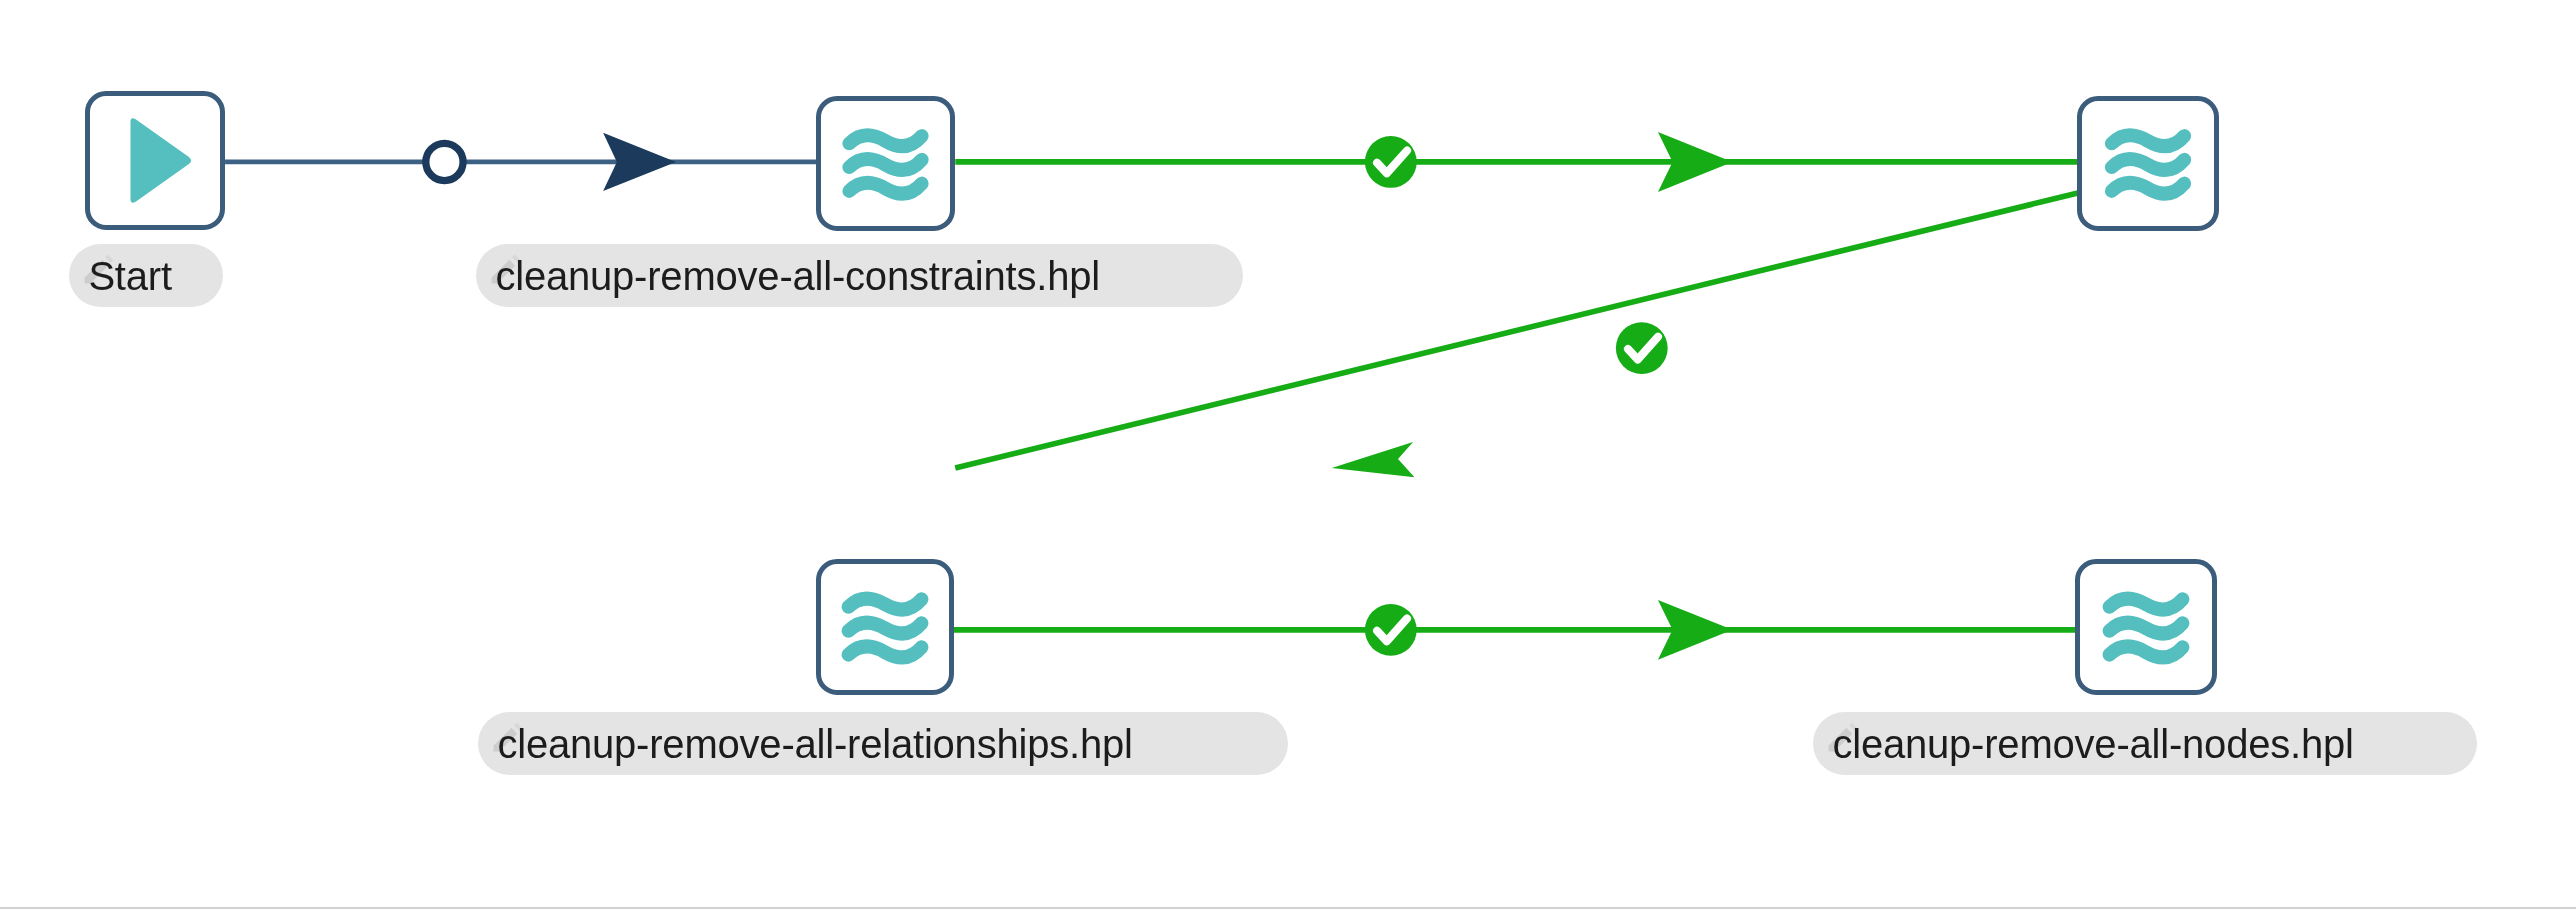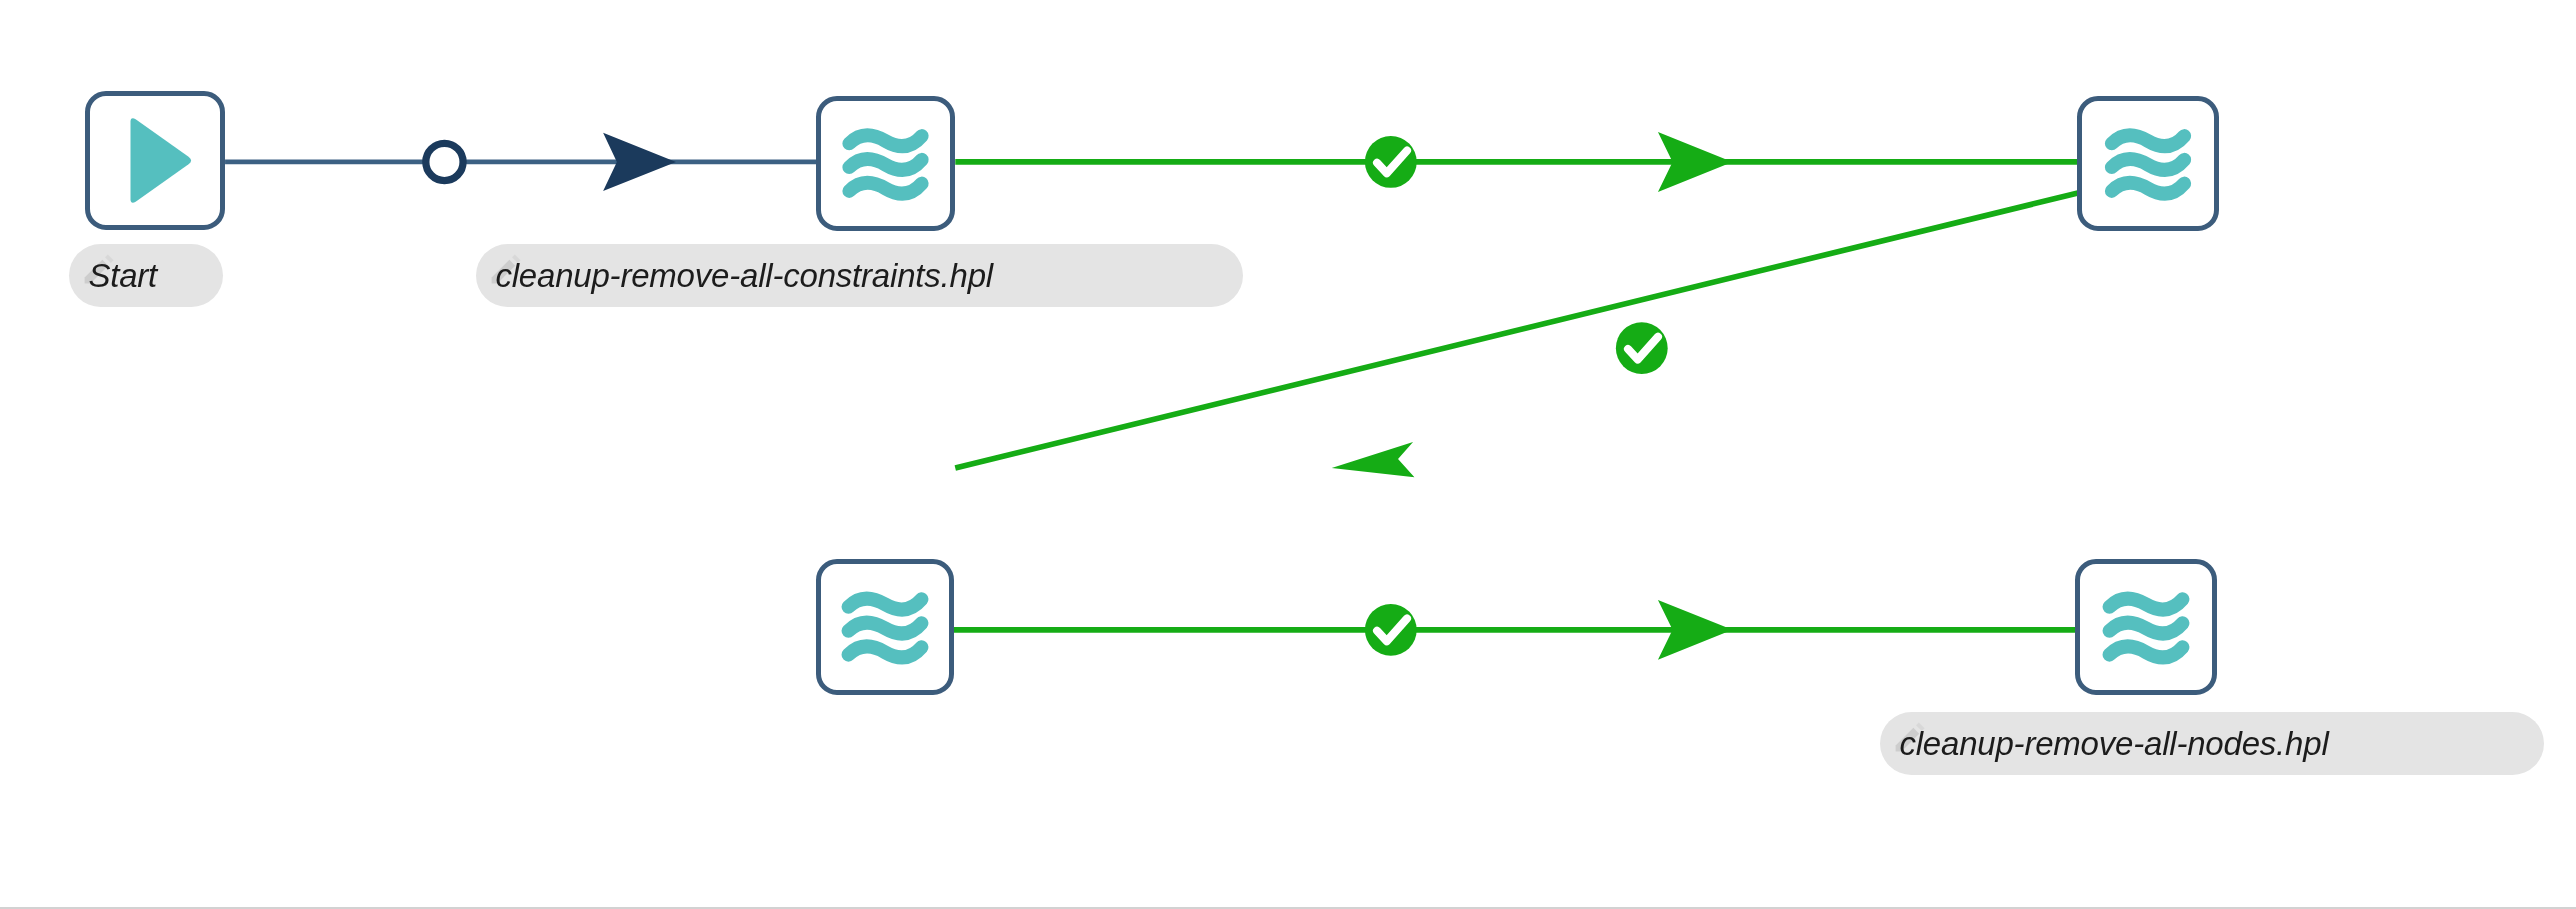--- a/index.html
+++ b/index.html
@@ -58,25 +58,24 @@
     position: absolute;
     left: 11.3px;
     top: 6.5px;
     width: 37px;
     height: 37px;
     opacity: 1;
   }
   .label-text {
     position: relative;
     font-family: "Liberation Sans", sans-serif;
-    font-size: 33px;
+    font-size: 40px;
     line-height: 1;
     color: #1c1c1c;
     letter-spacing: -0.2px;
-    font-style: italic;
   }
 </style>
 </head>
 <body>
 
 <div id="canvas">
 
   <svg id="hop-layer" viewBox="0 0 3182 1124" xmlns="http://www.w3.org/2000/svg">
 
     <g>
@@ -169,22 +168,29 @@
 
   <div class="node-label" style="left:476px; top:244px; width:767px;">
     <svg class="label-pencil" viewBox="0 0 24 24">
       <path d="M 3 17.2 L 14.5 5.7 L 18.3 9.5 L 6.8 21 L 3 21 Z" fill="#cdcdcd"></path>
       <path d="M 16.2 4 L 18 2.2 L 21.8 6 L 20 7.8 Z" fill="#d8d8d8"></path>
     </svg>
     <span class="label-text">cleanup-remove-all-constraints.hpl</span>
   </div>
 
 
+  <div class="node-label" style="left:478px; top:712px; width:810px;">
+    <svg class="label-pencil" viewBox="0 0 24 24">
+      <path d="M 3 17.2 L 14.5 5.7 L 18.3 9.5 L 6.8 21 L 3 21 Z" fill="#cdcdcd"></path>
+      <path d="M 16.2 4 L 18 2.2 L 21.8 6 L 20 7.8 Z" fill="#d8d8d8"></path>
+    </svg>
+    <span class="label-text">cleanup-remove-all-relationships.hpl</span>
+  </div>
 
-  <div class="node-label" style="left:1880px; top:712px; width:664px;">
+  <div class="node-label" style="left:1813px; top:712px; width:664px;">
     <svg class="label-pencil" viewBox="0 0 24 24">
       <path d="M 3 17.2 L 14.5 5.7 L 18.3 9.5 L 6.8 21 L 3 21 Z" fill="#cdcdcd"></path>
       <path d="M 16.2 4 L 18 2.2 L 21.8 6 L 20 7.8 Z" fill="#d8d8d8"></path>
     </svg>
     <span class="label-text">cleanup-remove-all-nodes.hpl</span>
   </div>
 
 </div>
 
 

